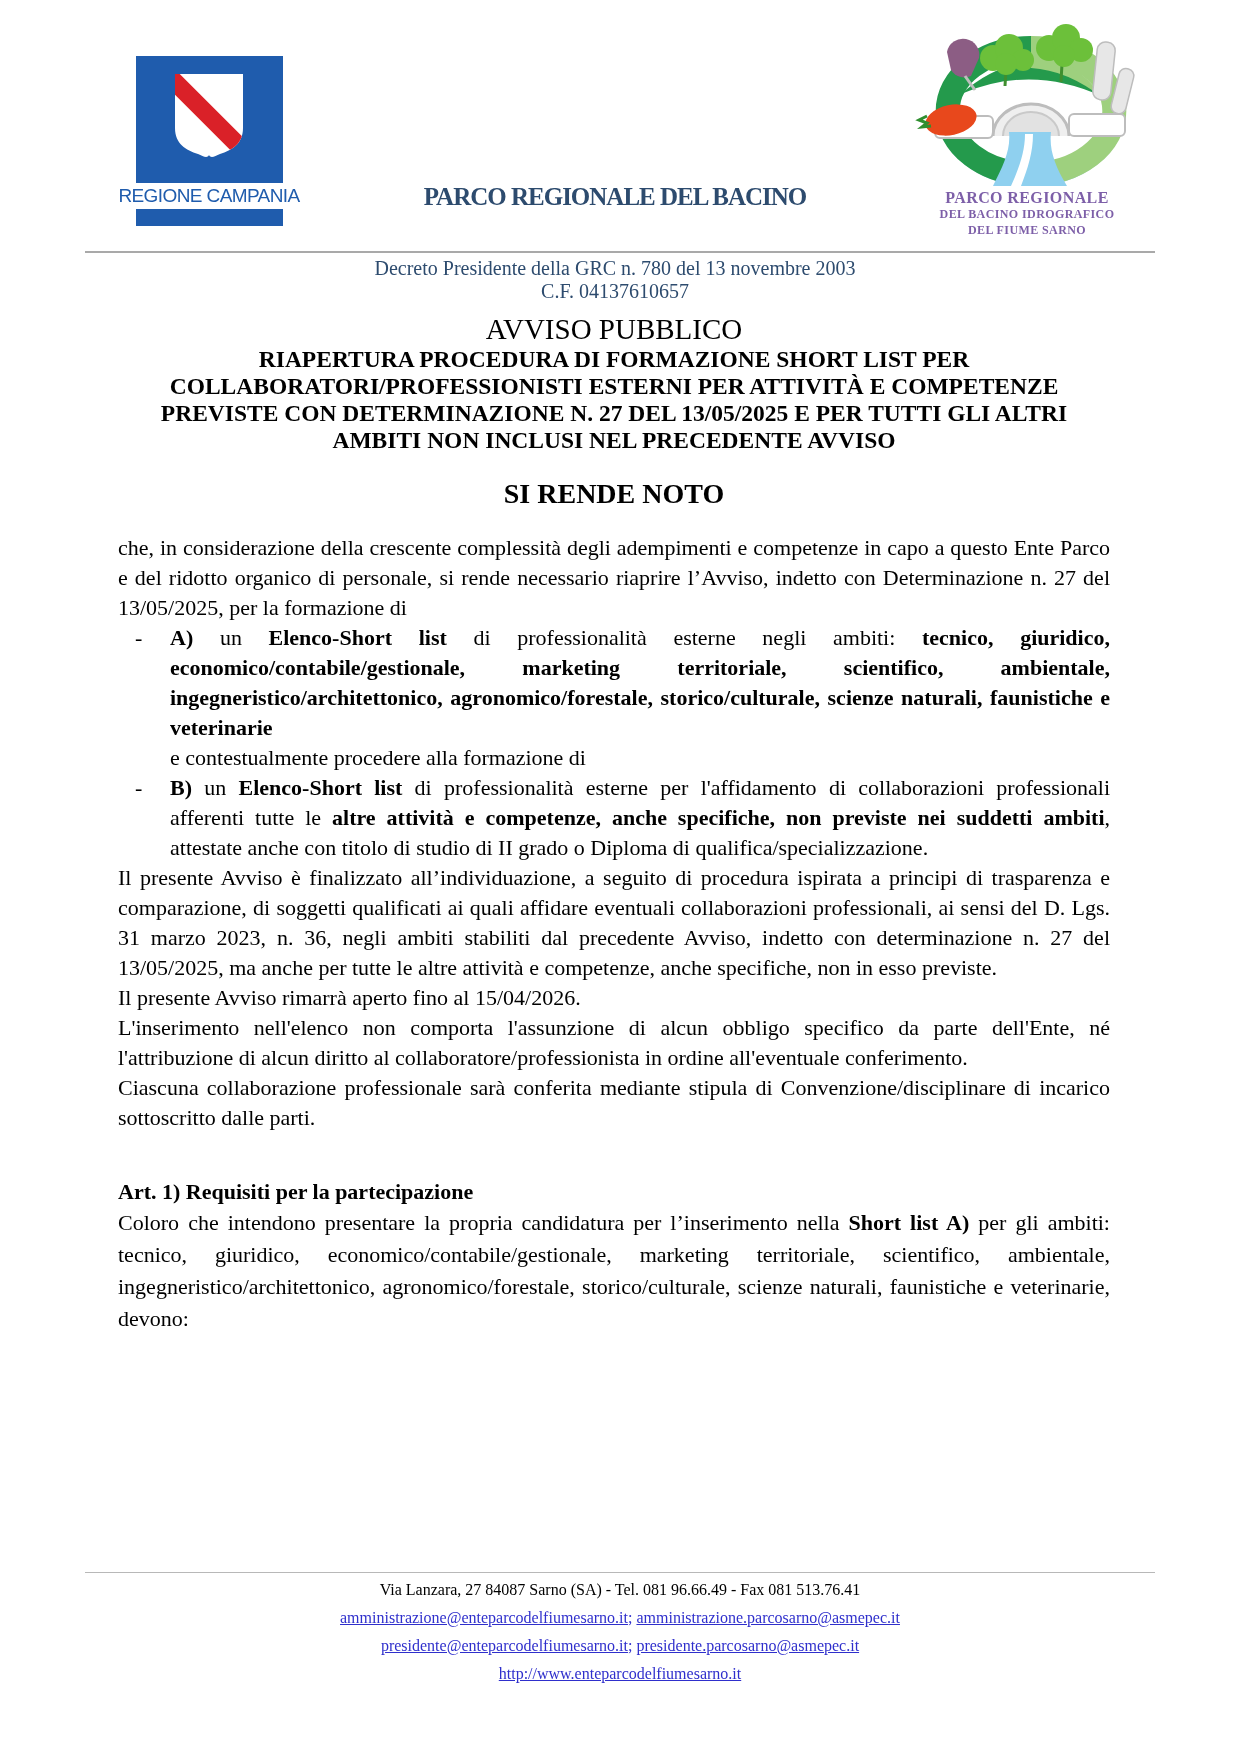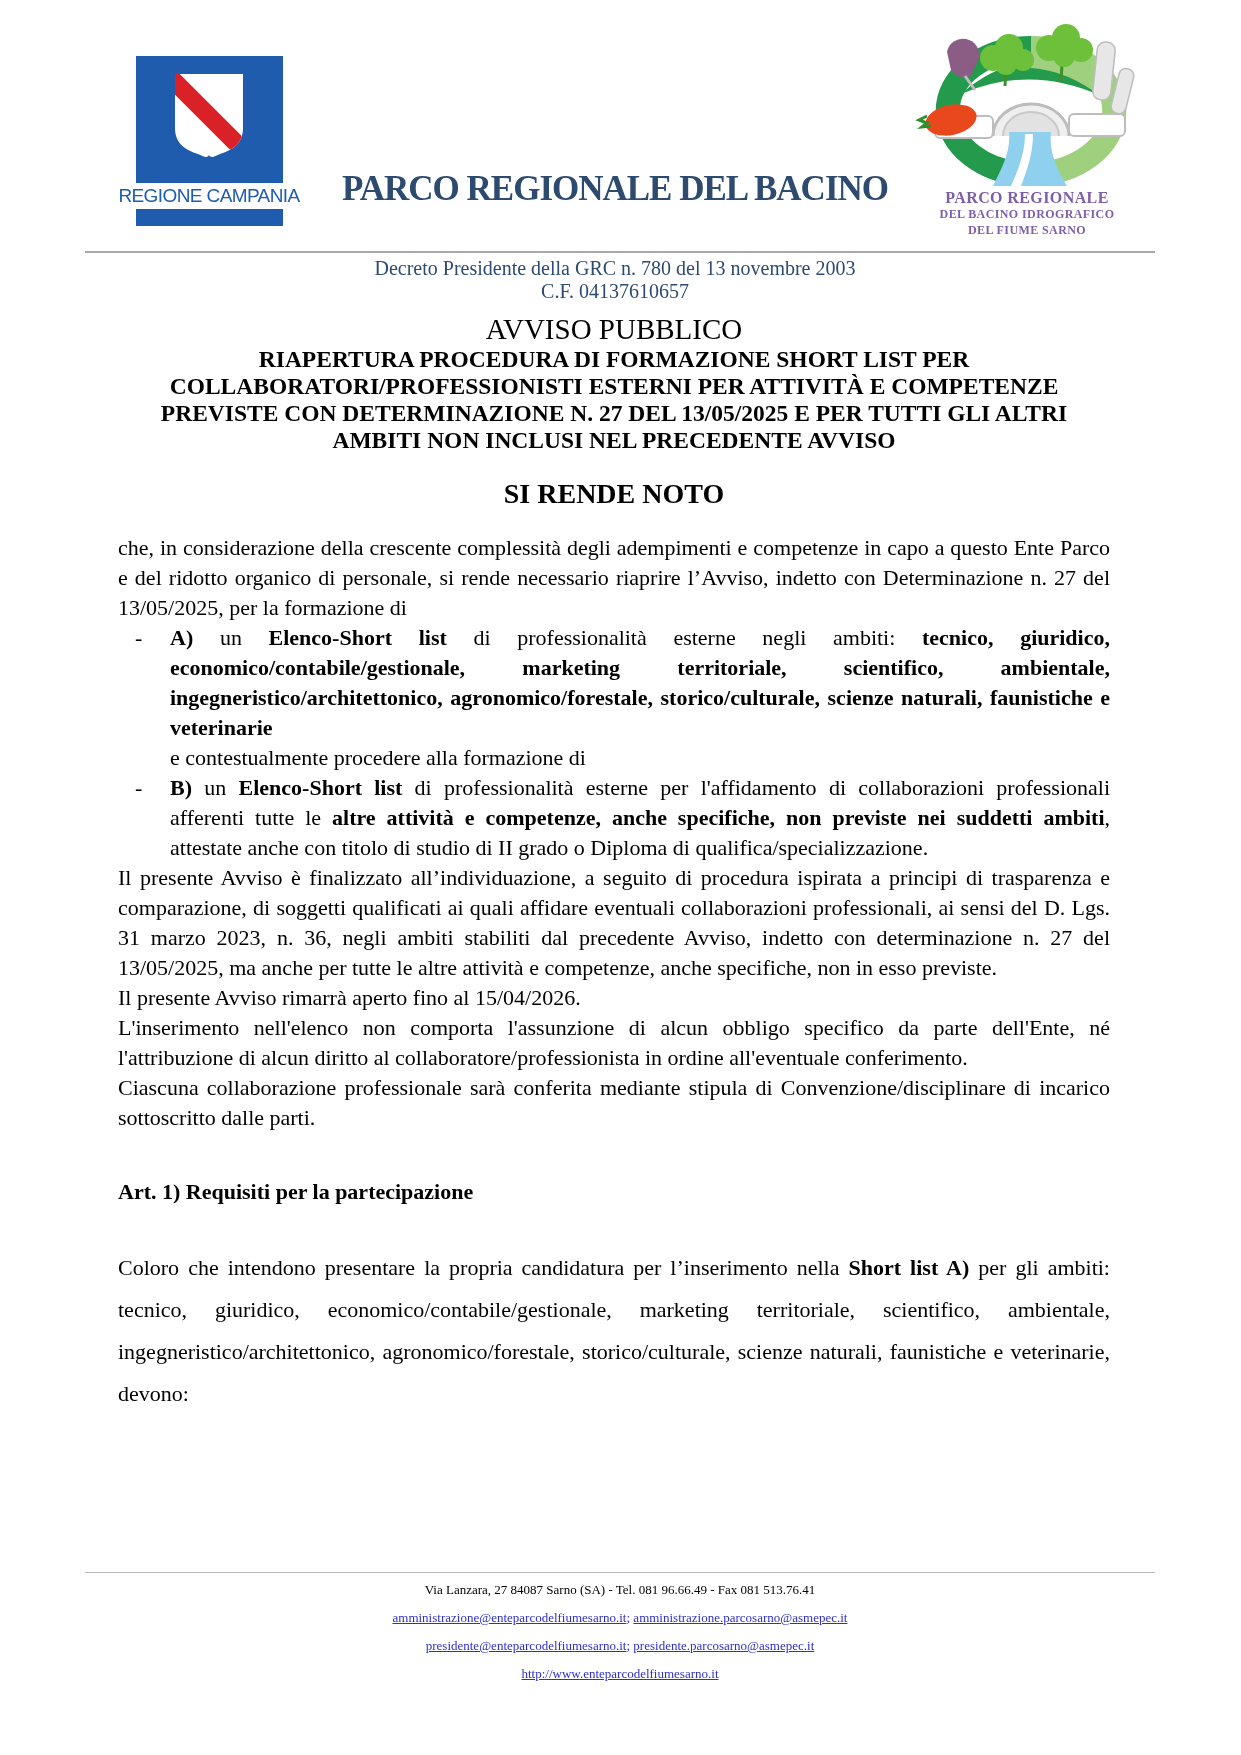--- a/index.html
+++ b/index.html
@@ -6,22 +6,22 @@
   body{width:1241px;height:1755px;position:relative;font-family:"Liberation Serif",serif;color:#000;}
   .sheet{position:absolute;inset:0;overflow:hidden;background:#fff;}
   .b{font-weight:bold;}
 
   
   .campania-logo{position:absolute;left:118px;top:56px;width:182px;text-align:center;}
   .campania-rect{width:147px;height:127px;background:#1f5cad;margin:0 auto;display:flex;align-items:center;justify-content:center;}
   .campania-label{font-family:"Liberation Sans",sans-serif;font-weight:normal;color:#1f5cad;font-size:19px;letter-spacing:-0.6px;white-space:nowrap;margin:2px 0 2px;}
   .campania-strip{width:147px;height:17px;background:#1f5cad;margin:0 auto;}
 
-  .org-title{position:absolute;left:260px;top:168px;width:710px;text-align:center;
-             color:#2d4b6e;font-weight:bold;font-size:35px;line-height:42px;letter-spacing:-1px;}
+  .org-title{position:absolute;left:260px;top:176px;width:710px;text-align:center;
+             color:#2d4b6e;font-weight:bold;font-size:25px;line-height:42px;letter-spacing:-1px;}
   .header-rule{position:absolute;left:85px;top:251px;width:1070px;height:0;border-top:2px solid #a9a9a9;}
   .decree-block{position:absolute;left:260px;top:257px;width:710px;text-align:center;color:#2d4b6e;font-size:20px;line-height:23px;}
 
   .park-logo{position:absolute;left:893px;top:24px;width:268px;text-align:center;}
   .park-caption{color:#7d5fa8;line-height:16px;letter-spacing:0.4px;font-weight:bold;}
   .park-caption .l1{font-size:16px;}
   .park-caption .l2,.park-caption .l3{font-size:12px;}
 
   
   .main{position:absolute;left:118px;top:312px;width:992px;}
@@ -30,24 +30,24 @@
   .subtitle div{white-space:nowrap;}
   .proclamation{margin-top:23px;text-align:center;font-weight:bold;font-size:28px;line-height:33px;}
 
   .body-text{margin-top:23px;font-size:22px;line-height:30px;text-align:justify;}
   .body-text .p{text-align:justify;}
   .body-text .li{position:relative;padding-left:52px;}
   .body-text .li .dash{position:absolute;left:17px;top:0;}
   .body-text .licont{padding-left:52px;}
 
   .art-heading{margin-top:44px;font-weight:bold;font-size:22px;line-height:30px;}
-  .art-para{font-size:22px;line-height:42px;text-align:justify;margin-top:40px;}
+  .art-para{font-size:22px;line-height:32px;text-align:justify;}
 
   
-  .footer{position:absolute;left:85px;top:1572px;width:1070px;text-align:center;font-size:13px;line-height:28px;}
+  .footer{position:absolute;left:85px;top:1572px;width:1070px;text-align:center;font-size:16px;line-height:28px;}
   .footer-rule{border-top:1px solid #b8b8b8;margin-bottom:3px;}
   .flink{color:#2f2fcc;text-decoration:underline;cursor:pointer;text-align:right;}
   .fsep{color:#2f2fcc;}
 </style>
 </head>
 <body>
 
 <div class="sheet">
 
   <div class="campania-logo">

